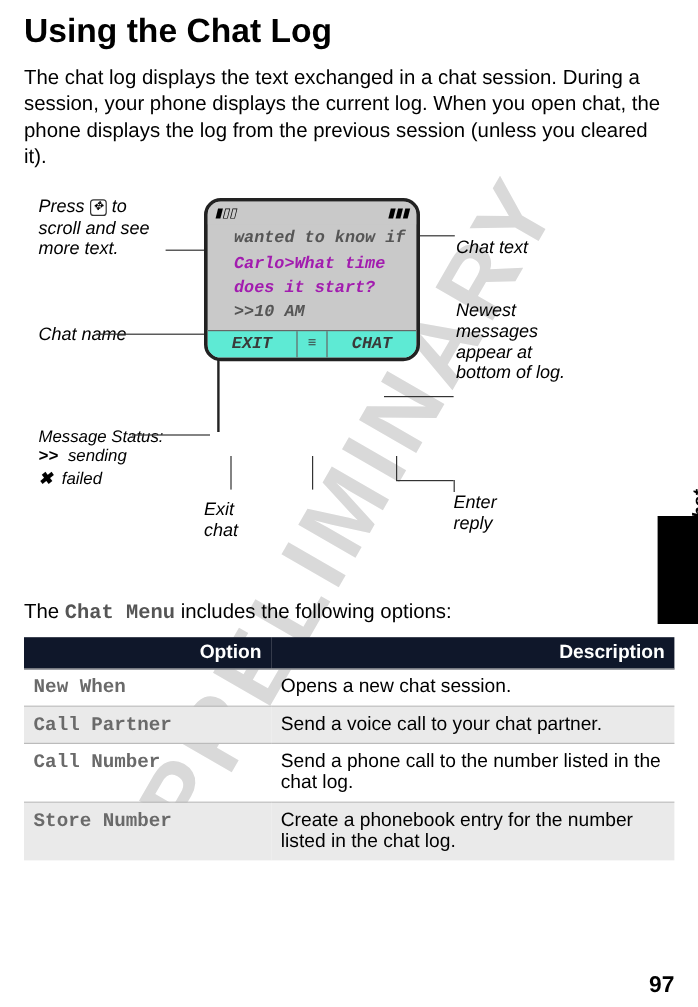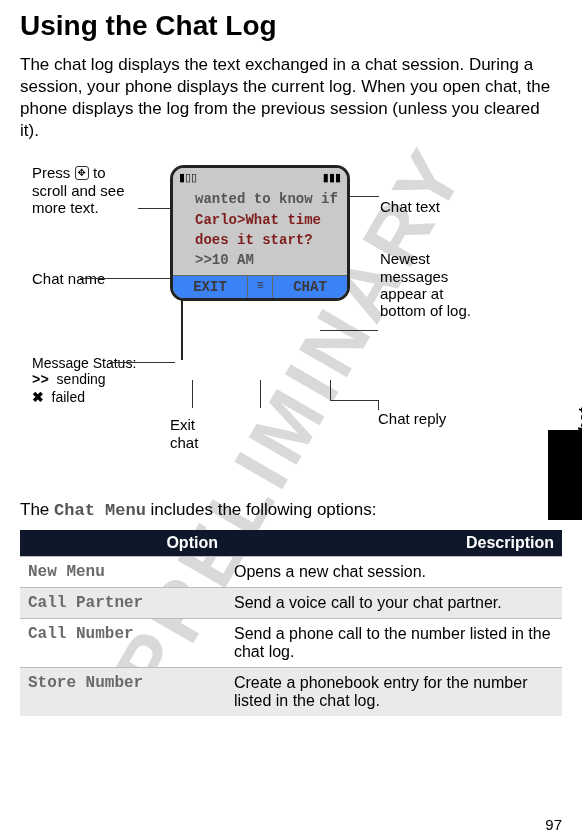--- a/index.html
+++ b/index.html
@@ -38,20 +38,21 @@
     font-size: 17px;
     line-height: 1.3;
     margin-bottom: 18px;
   }
 
   
   .diagram {
     position: relative;
     height: 330px;
     margin-bottom: 10px;
+    font-style: italic;
   }
   .annot {
     position: absolute;
     font-size: 15px;
     line-height: 1.15;
   }
   .annot .mono { font-family: "Courier New", monospace; font-weight: bold; }
   .annot-small { font-size: 14px; }
 
   
@@ -73,24 +74,24 @@
     background: #c9c9c9;
   }
   .phone-screen {
     padding: 2px 6px 4px 22px;
     font-family: "Courier New", monospace;
     font-size: 14px;
     font-weight: bold;
     color: #555;
     line-height: 1.45;
   }
-  .phone-line-dark { color: #7f1d1d; }
+  .phone-line-dark { color: #a21caf; }
   .softkeys {
     display: flex;
-    background: #3b82f6;
+    background: #5eead4;
     border-top: 1px solid #666;
   }
   .softkeys > div {
     flex: 1;
     text-align: center;
     font-family: "Courier New", monospace;
     font-weight: bold;
     color: #3a3a3a;
     font-size: 14px;
     padding: 3px 0;
@@ -185,22 +186,22 @@
     transform: rotate(-90deg);
     transform-origin: right top;
     font-style: italic;
     font-weight: bold;
     font-size: 16px;
   }
   .pagenum {
     position: absolute;
     right: 20px;
     bottom: 6px;
-    font-weight: normal;
-    font-size: 15px;
+    font-weight: bold;
+    font-size: 19px;
   }
 </style>
 </head>
 <body>
 
 <div class="watermark">PRELIMINARY</div>
 
 <div class="content">
 
   <h1>Using the Chat Log</h1>
@@ -255,39 +256,39 @@
         <div class="mid">≡</div>
         <div>CHAT</div>
       </div>
     </div>
 
     <div class="annot" style="left:150px; top:256px; width:50px;">Exit chat</div>
     <div class="leader-v" style="left:172px; top:220px; height:28px;"></div>
 
     <div class="leader-v" style="left:240px; top:220px; height:28px;"></div>
 
-    <div class="annot" style="left:358px; top:250px; width:70px;">Chat reply</div>
+    <div class="annot" style="left:358px; top:250px; width:70px;">Enter reply</div>
     <div class="leader-v" style="left:310px; top:220px; height:20px;"></div>
     <div class="leader" style="left:310px; top:240px; width:48px;"></div>
     <div class="leader-v" style="left:358px; top:240px; height:10px;"></div>
 
   </div>
 
   <p class="para2">
     <span>The </span><span class="mono-inline">Chat Menu</span><span> includes the following options:</span>
   </p>
 
   <table class="options">
     <tbody>
         <tr>
       <th>Option</th>
       <th>Description</th>
     </tr>
     <tr>
-      <td class="opt-name">New Menu</td>
+      <td class="opt-name">New When</td>
       <td>Opens a new chat session.</td>
     </tr>
     <tr class="alt">
       <td class="opt-name">Call Partner</td>
       <td>Send a voice call to your chat partner.</td>
     </tr>
     <tr>
       <td class="opt-name">Call Number</td>
       <td>Send a phone call to the number listed in the chat log.</td>
     </tr>

